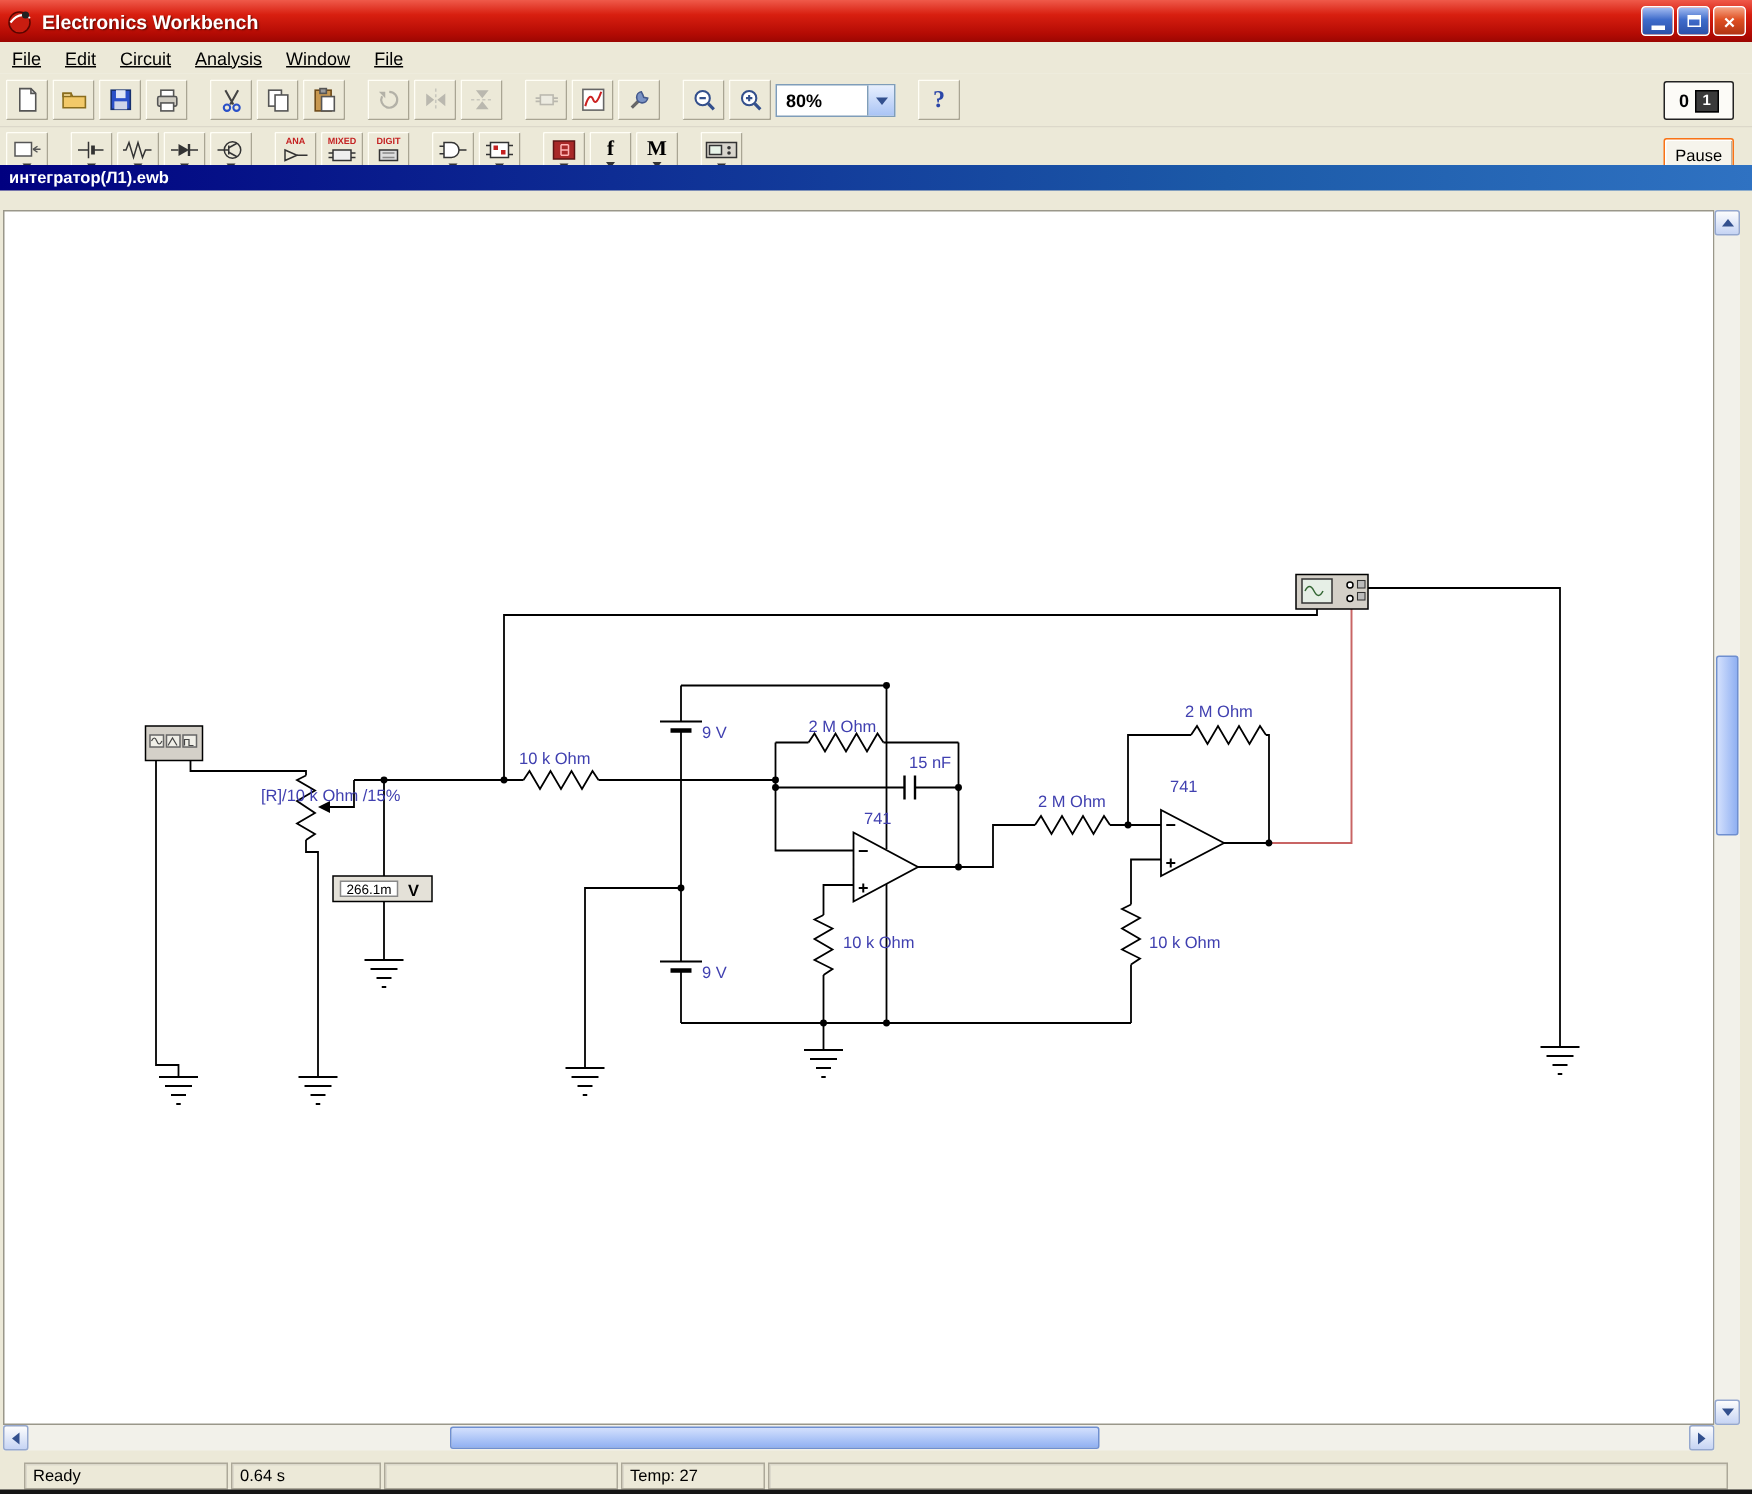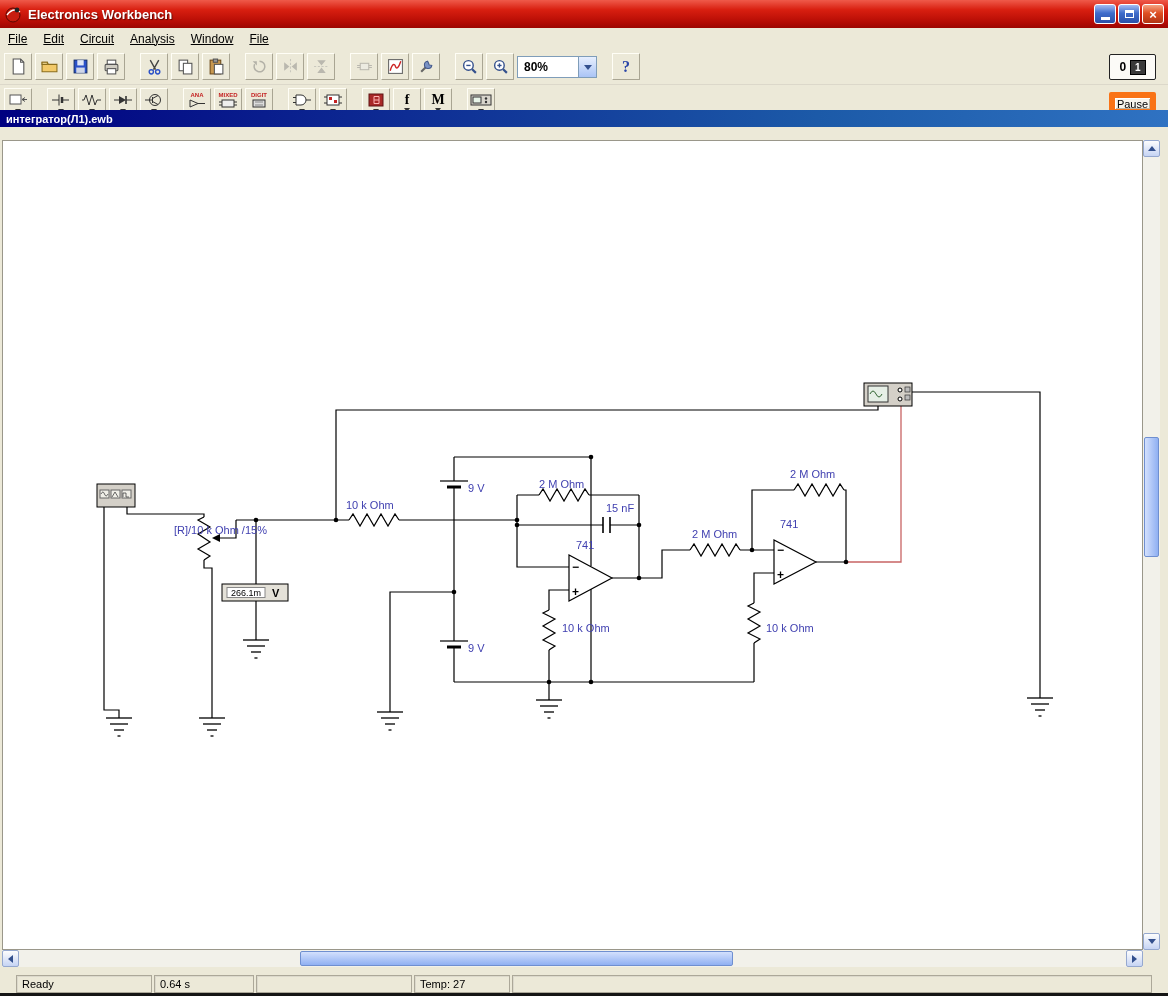--- a/index.html
+++ b/index.html
@@ -46,21 +46,21 @@
   .dropbtn{width:17px;height:20px;border-left:1px solid #7f9db9;
            background:linear-gradient(#e7effe,#aac4f5);display:flex;align-items:center;justify-content:center}
   .dtri{width:0;height:0;border:4px solid transparent;border-top:5px solid #33508e;margin-top:5px}
   .helptxt{font-family:"Liberation Serif",serif;font-size:16px;font-weight:bold;color:#2b46a8}
   .powerbtn{position:absolute;right:12px;top:5px;width:47px;height:26px;box-sizing:border-box;
             background:#fcfbf7;border:1px solid #222;border-radius:2px;
             display:flex;align-items:center;justify-content:center;gap:4px;
             font-size:12px;font-weight:bold}
   .p1{background:#3a3a3a;color:#fff;font-size:10px;padding:1px 4px;border:1px solid #000;line-height:11px}
   .pausebtn{position:absolute;right:12px;top:7px;width:47px;height:23px;box-sizing:border-box;
-            background:#f6f4ec;border:6px solid #f97316;border-radius:2px;
+            background:#f6f4ec;border:1px solid #f97316;border-radius:2px;
             box-shadow:inset 1px 1px 0 #fff, inset -1px -1px 0 #b9b5a6;
             display:flex;align-items:center;justify-content:center;font-size:11px}
   
   .bin{width:28px;height:32px;flex-direction:column;gap:1px;padding-top:1px}
   .binred{font-size:6px;font-weight:bold;color:#c42222;line-height:6px;letter-spacing:0}
   .binletter{font-size:14px;font-weight:bold;font-family:"Liberation Serif",serif;line-height:13px}
   .binarrow{width:0;height:0;border:3px solid transparent;border-top:4px solid #333;margin-top:1px}
   .chip{display:block}
   
   .docbar{position:absolute;top:110px;left:0;width:100%;height:17px;box-sizing:border-box;

